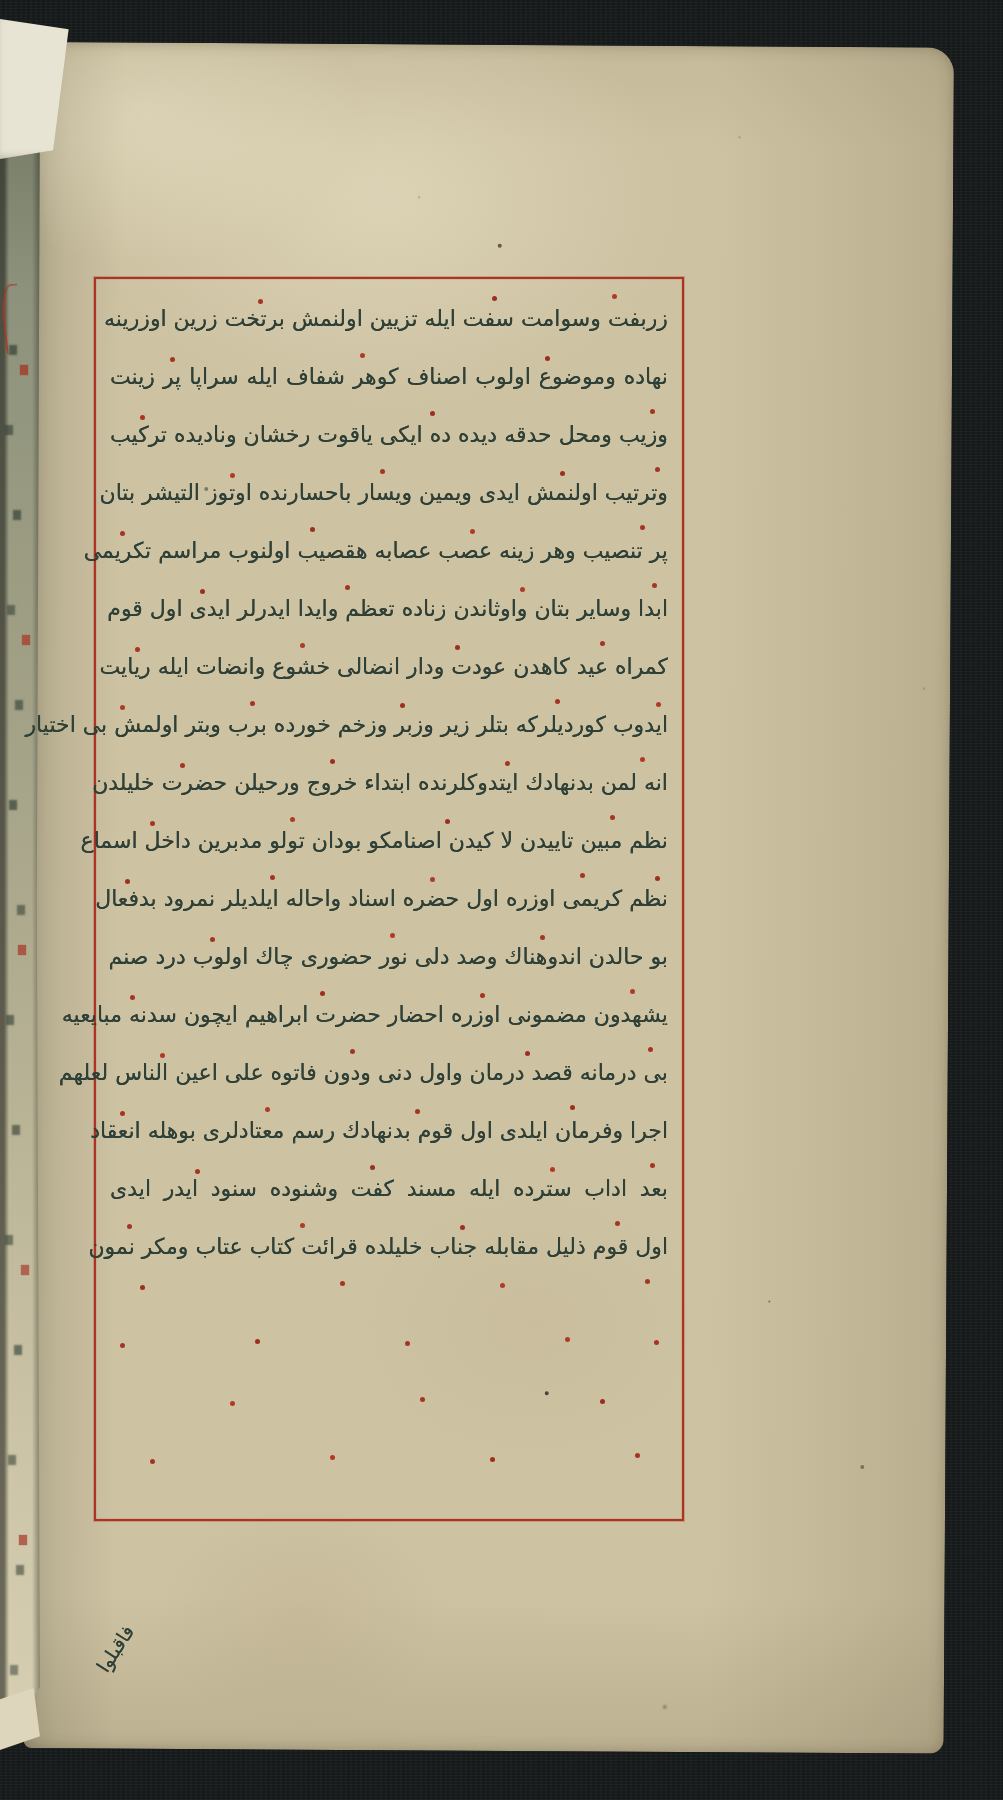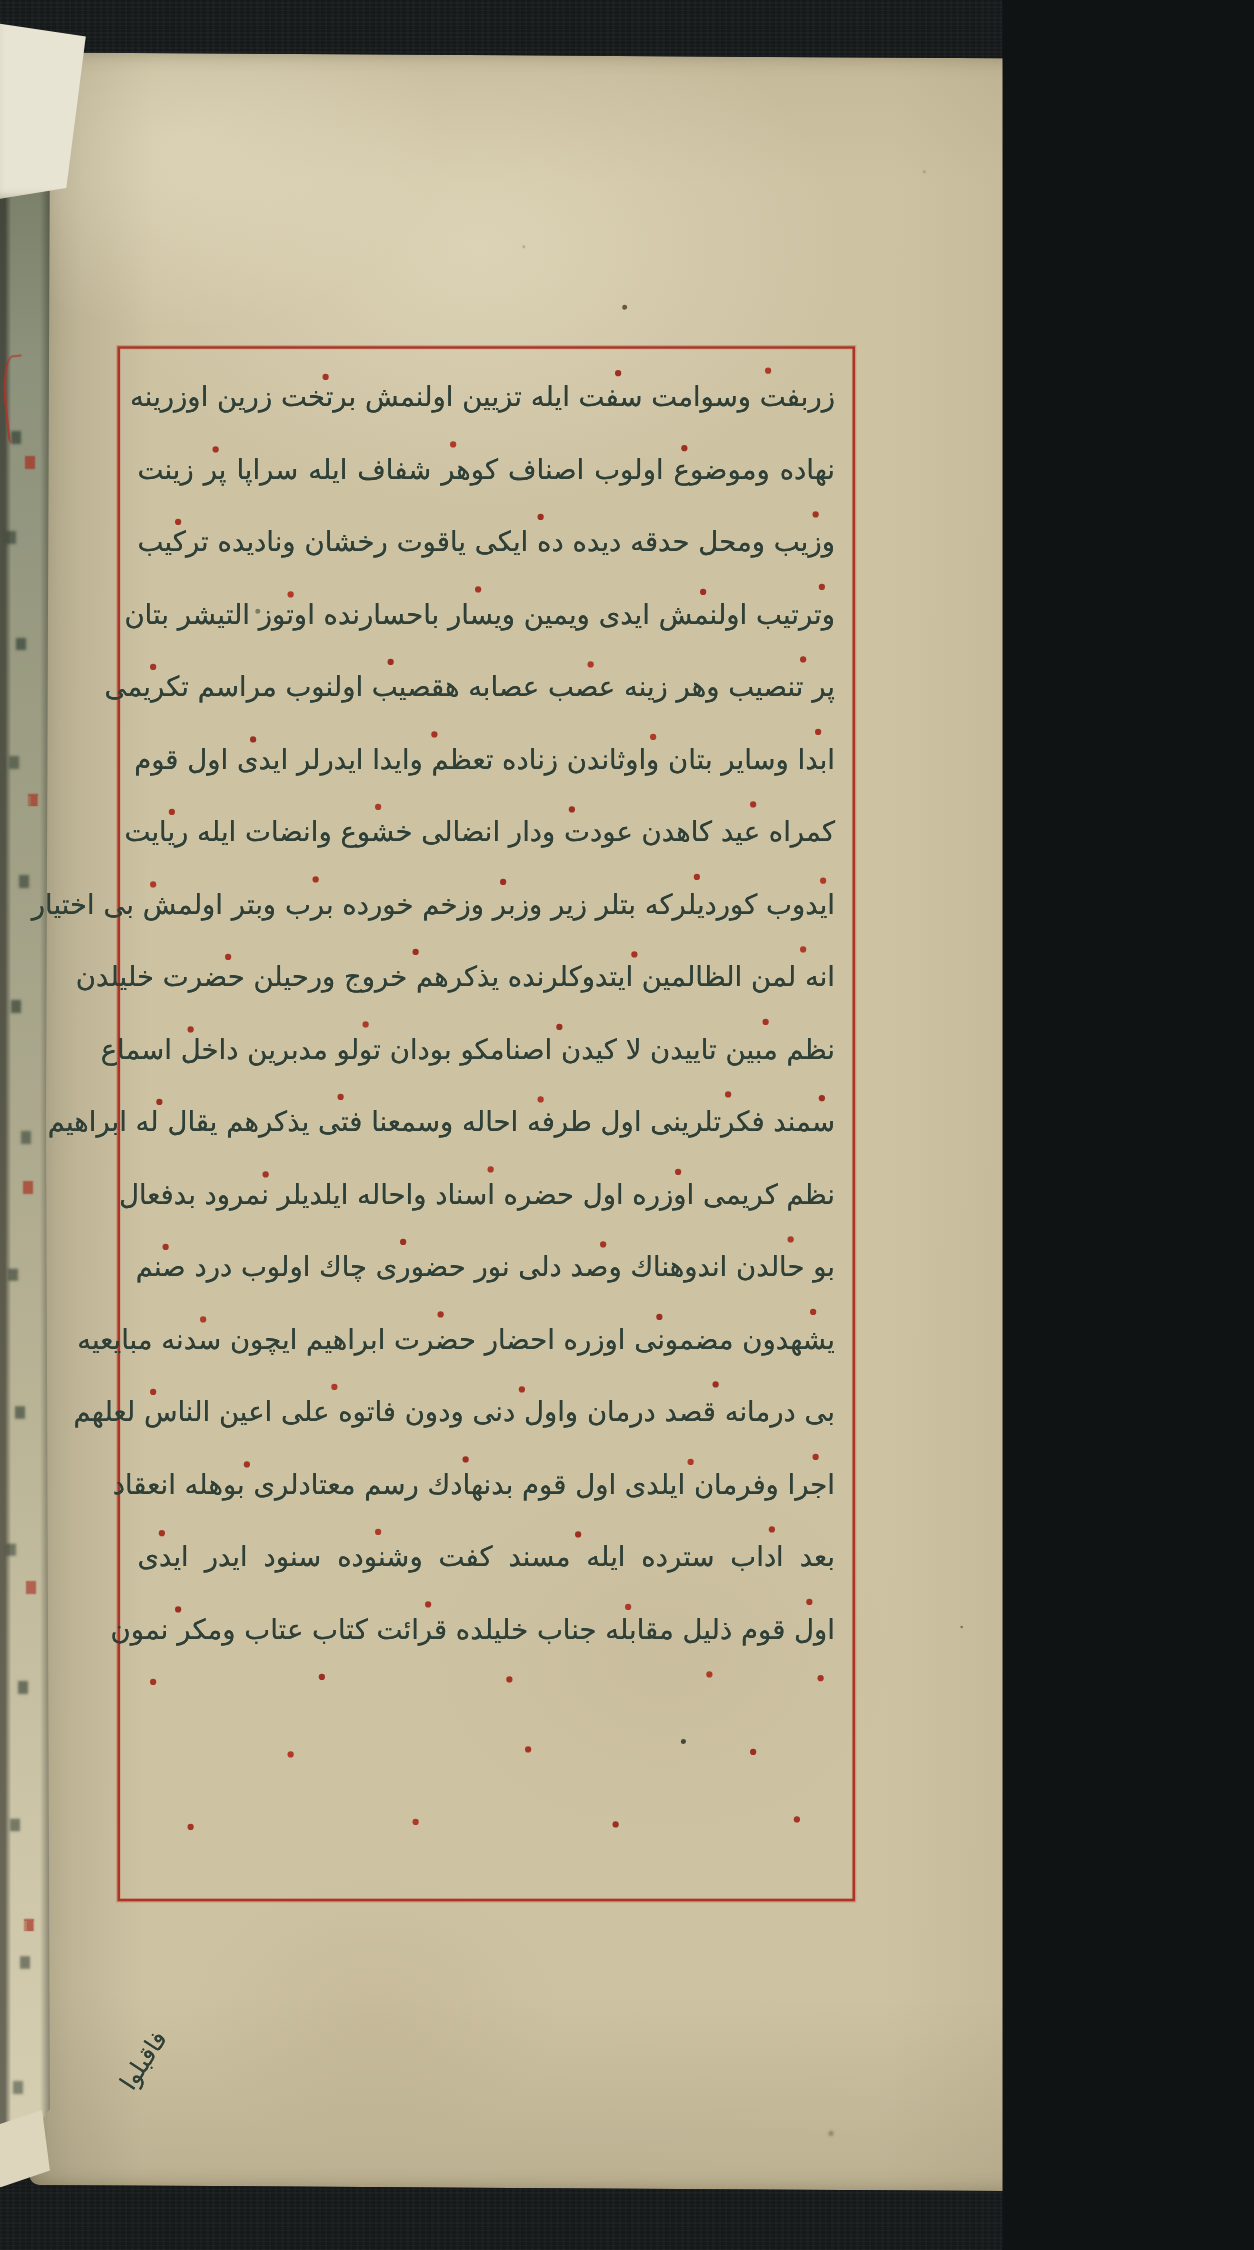--- a/index.html
+++ b/index.html
@@ -1,16 +1,16 @@
 <!DOCTYPE html>
 <html><head>
 <meta charset="utf-8">
 <style>
   html,body{margin:0;padding:0;background:#101314;}
-  #scene{position:relative;width:802px;height:1800px;overflow:hidden;
+  #scene{position:relative;width:1003px;height:1800px;overflow:hidden;
          background:#16191a;font-family:"DejaVu Sans",sans-serif;}
   
   #scene .cloth{position:absolute;inset:0;
     background:
       repeating-linear-gradient(0deg, rgba(255,255,255,0.025) 0 1px, rgba(0,0,0,0.05) 1px 3px),
       repeating-linear-gradient(90deg, rgba(255,255,255,0.015) 0 2px, rgba(0,0,0,0.04) 2px 5px),
       #171b1c;}
   
   .page{position:absolute;left:34px;top:42px;width:920px;height:1706px;
     border-radius:6px 26px 14px 8px;
@@ -122,23 +122,22 @@
   <div class="frame">
     <div class="textblock">
       <div class="tline">زربفت وسوامت سفت ايله تزيين اولنمش برتخت زرين اوزرينه</div>
       <div class="tline">نهاده وموضوع اولوب اصناف كوهر شفاف ايله سراپا پر زينت</div>
       <div class="tline">وزيب ومحل حدقه ديده ده ايكى ياقوت رخشان وناديده تركيب</div>
       <div class="tline">وترتيب اولنمش ايدى ويمين ويسار باحسارنده اوتوز التيشر بتان</div>
       <div class="tline">پر تنصيب وهر زينه عصب عصابه هقصيب اولنوب مراسم تكريمى</div>
       <div class="tline">ابدا وساير بتان واوثاندن زناده تعظم وايدا ايدرلر ايدى اول قوم</div>
       <div class="tline">كمراه عيد كاهدن عودت ودار انضالى خشوع وانضات ايله ريايت</div>
       <div class="tline">ايدوب كورديلركه بتلر زير وزبر وزخم خورده برب وبتر اولمش بى اختيار</div>
-      <div class="tline">انه لمن الظالمين ايتدوكلرنده يذكرهم خروج ورحيلن حضرت خليلدن</div>
+      <div class="tline">انه لمن بدنهادك ايتدوكلرنده ابتداء خروج ورحيلن حضرت خليلدن</div>
       <div class="tline">نظم مبين تاييدن لا كيدن اصنامكو بودان تولو مدبرين داخل اسماع</div>
-      <div class="tline">سمند فكرتلرينى اول طرفه احاله وسمعنا فتى يذكرهم يقال له ابراهيم</div>
       <div class="tline">نظم كريمى اوزره اول حضره اسناد واحاله ايلديلر نمرود بدفعال</div>
       <div class="tline">بو حالدن اندوهناك وصد دلى نور حضورى چاك اولوب درد صنم</div>
       <div class="tline">يشهدون مضمونى اوزره احضار حضرت ابراهيم ايچون سدنه مبايعيه</div>
       <div class="tline">بى درمانه قصد درمان واول دنى ودون فاتوه على اعين الناس لعلهم</div>
       <div class="tline">اجرا وفرمان ايلدى اول قوم بدنهادك رسم معتادلرى بوهله انعقاد</div>
       <div class="tline">بعد اداب سترده ايله مسند كفت وشنوده سنود ايدر ايدى</div>
       <div class="tline">اول قوم ذليل مقابله جناب خليلده قرائت كتاب عتاب ومكر نمون</div>
     </div>
   </div>
 

